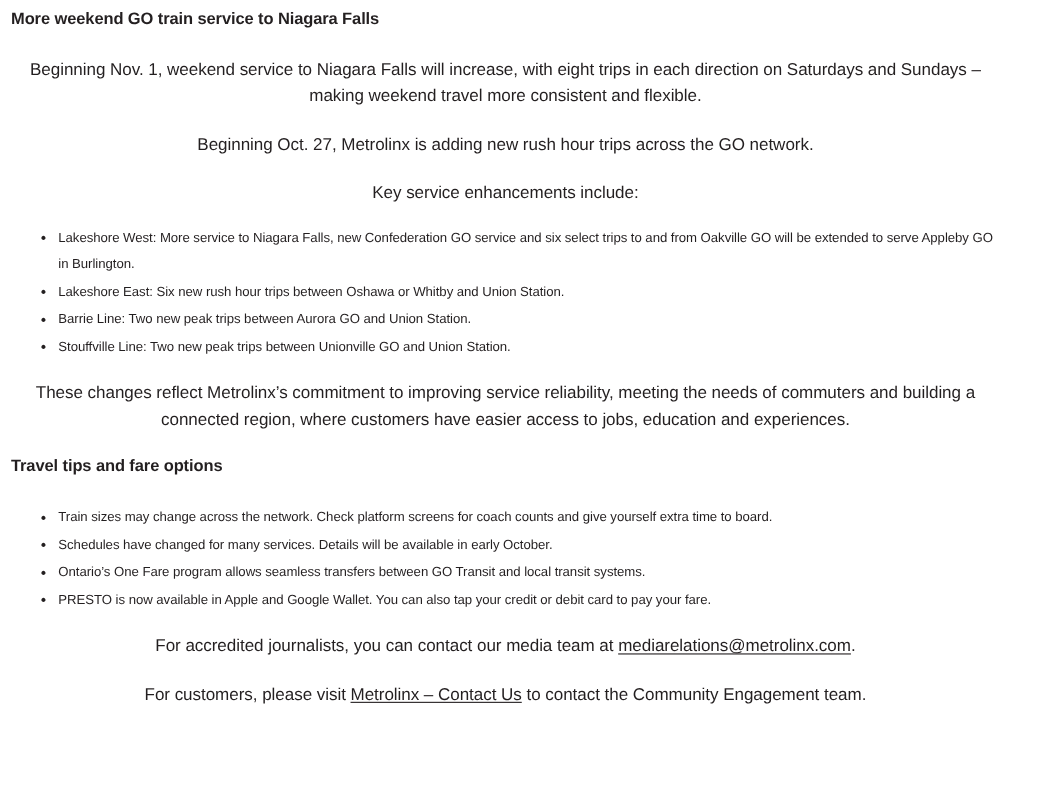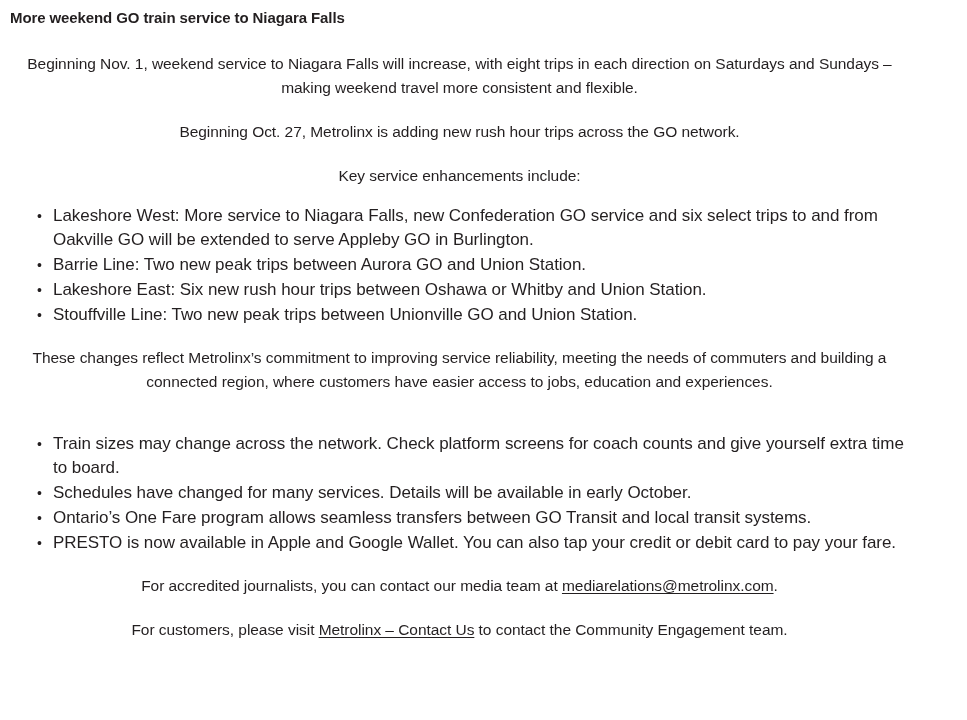--- a/index.html
+++ b/index.html
@@ -39,21 +39,21 @@
   .spacer-md { height: 14px; }
   .spacer-sm { height: 10px; }
 
   ul.bullets {
     list-style: none;
     margin: 0;
     padding: 0 0 0 27px;
   }
   ul.bullets li {
     position: relative;
-    font-size: 17px;
+    font-size: 12px;
     line-height: 24px;
     color: #231f20;
     padding-left: 16px;
     margin: 0 0 1px 0;
     letter-spacing: -0.05px;
   }
   ul.bullets li::before {
     content: "\2022";
     position: absolute;
     left: 0;
@@ -89,31 +89,32 @@
   <p class="para">Beginning Oct. 27, Metrolinx is adding new rush hour trips across the GO network.</p>
 
   <div class="spacer-md"></div>
 
   <p class="para">Key service enhancements include:</p>
 
   <div class="spacer-sm"></div>
 
   <ul class="bullets">
     <li class="wide-li">Lakeshore West: More service to Niagara Falls, new Confederation GO service and six select trips to and from Oakville GO will be extended to serve Appleby GO in Burlington.</li>
+    <li>Lakeshore East: Six new rush hour trips between Oshawa or Whitby and Union Station.</li>
     <li>Barrie Line: Two new peak trips between Aurora GO and Union Station.</li>
-    <li>Lakeshore East: Six new rush hour trips between Oshawa or Whitby and Union Station.</li>
     <li>Stouffville Line: Two new peak trips between Unionville GO and Union Station.</li>
   </ul>
 
   <div class="spacer-lg"></div>
 
   <p class="para">These changes reflect Metrolinx’s commitment to improving service reliability, meeting the needs of commuters and building a connected region, where customers have easier access to jobs, education and experiences.</p>
 
   <div class="spacer-md"></div>
 
+  <h2 class="heading">Travel tips and fare options</h2>
 
   <div class="spacer-lg"></div>
 
   <ul class="bullets">
     <li class="wide-li">Train sizes may change across the network. Check platform screens for coach counts and give yourself extra time to board.</li>
     <li>Schedules have changed for many services. Details will be available in early October.</li>
     <li>Ontario’s One Fare program allows seamless transfers between GO Transit and local transit systems.</li>
     <li>PRESTO is now available in Apple and Google Wallet. You can also tap your credit or debit card to pay your fare.</li>
   </ul>
 

